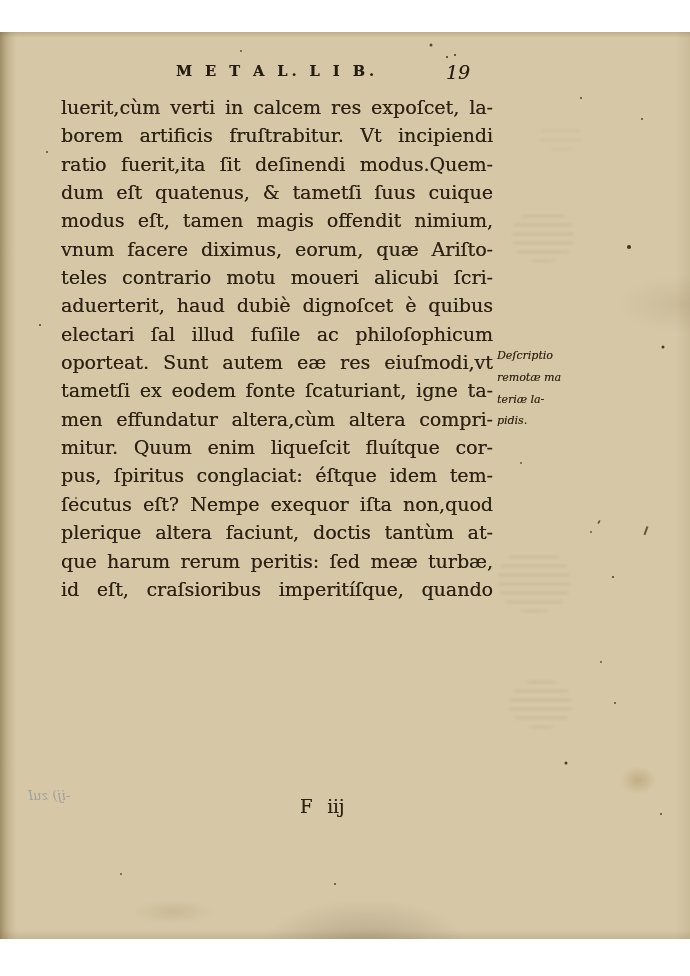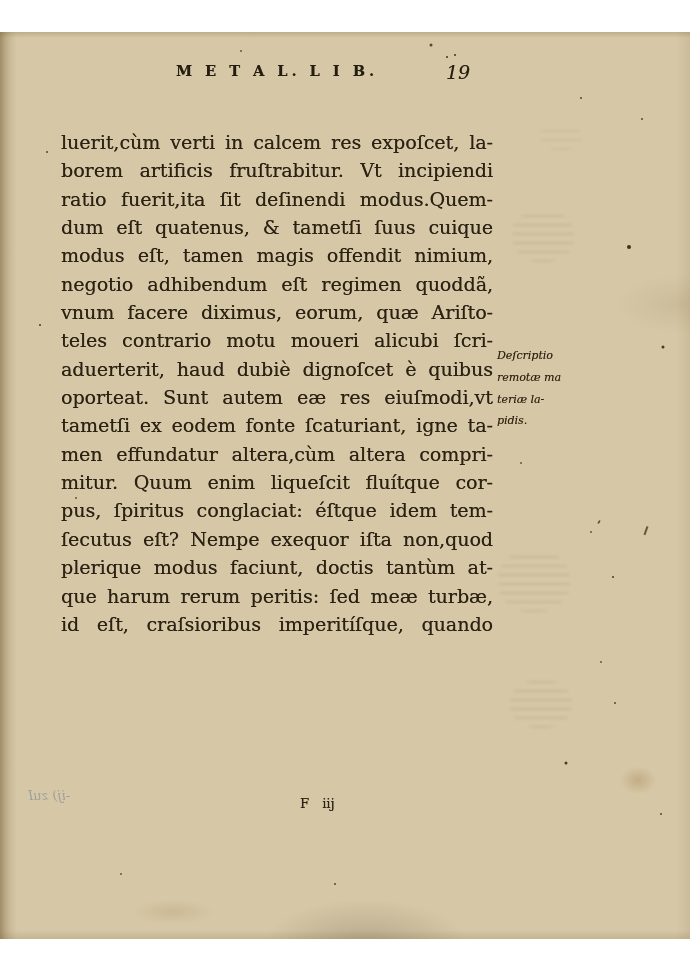--- a/index.html
+++ b/index.html
@@ -16,27 +16,27 @@
       linear-gradient(180deg, rgba(130,105,60,.28) 0, rgba(130,105,60,0) 6px),
       linear-gradient(0deg, rgba(130,105,60,.20) 0, rgba(130,105,60,0) 9px),
       linear-gradient(270deg, rgba(122,96,52,.12) 0, rgba(122,96,52,0) 14px);
   }
   .running-head{position:absolute;left:61px;top:30px;width:432px;text-align:center;
     font-size:14.5px;font-weight:700;letter-spacing:4px;color:#241d10;
     text-shadow:0.2px 0.2px 0.4px rgba(40,30,15,.6);}
   .folio{position:absolute;left:446px;top:29px;font-size:19px;font-style:italic;color:#241d10;
     text-shadow:0.2px 0.2px 0.4px rgba(40,30,15,.6);}
   .textblock{position:absolute;left:61px;top:61px;width:432px;color:#2a2113;
-    font-size:19px;text-shadow:0.25px 0.25px 0.35px rgba(42,33,18,.65);margin-top:35px;}
+    font-size:19px;text-shadow:0.25px 0.25px 0.35px rgba(42,33,18,.65);}
   .line{height:28.35px;line-height:28.35px;text-align:justify;text-align-last:justify;
     white-space:normal;overflow:visible;}
   .margin-note{position:absolute;left:497px;top:313px;width:96px;font-style:italic;
     font-size:11px;color:#2e2310;line-height:21.8px;
     text-shadow:0.2px 0.2px 0.3px rgba(46,35,16,.55);}
-  .signature{position:absolute;left:300px;top:764px;font-size:13px;color:#2a2113;
+  .signature{position:absolute;left:300px;top:764px;font-size:18px;color:#2a2113;
     word-spacing:9px;text-shadow:0.25px 0.25px 0.35px rgba(42,33,18,.65);}
   
   .bleed-text{position:absolute;left:28px;top:756px;font-size:13px;font-style:italic;
     color:#6e7f8e;opacity:.55;filter:blur(.6px);transform:scaleX(-1);}
   .bleed{position:absolute;filter:blur(1.4px);opacity:.45;border-radius:45%;
     background:repeating-linear-gradient(0deg, rgba(125,105,62,.34) 0 2px, rgba(0,0,0,0) 2px 9px);}
   .bleed.b1{left:512px;top:178px;width:62px;height:52px;}
   .bleed.b2{left:498px;top:518px;width:72px;height:62px;}
   .bleed.b3{left:510px;top:648px;width:62px;height:48px;}
   .bleed.b4{left:540px;top:92px;width:42px;height:26px;opacity:.3;}
@@ -65,31 +65,31 @@
     </div>
 
     <span class="folio">19</span>
 
     <div class="textblock" id="textblock">
         <div class="line">luerit,cùm verti in calcem res expoſcet, la-</div>
         <div class="line">borem artificis fruſtrabitur. Vt incipiendi</div>
         <div class="line">ratio fuerit,ita ſit deſinendi modus.Quem-</div>
         <div class="line">dum eſt quatenus, &amp; tametſi ſuus cuique</div>
         <div class="line">modus eſt, tamen magis offendit nimium,</div>
-        <div class="line">negotio adhibendum eſt regimen quoddã,</div>
         <div class="line">vnum facere diximus, eorum, quæ Ariſto-</div>
         <div class="line">teles contrario motu moueri alicubi ſcri-</div>
         <div class="line">aduerterit, haud dubiè dignoſcet è quibus</div>
+        <div class="line">electari ſal illud fuſile ac philoſophicum</div>
         <div class="line">oporteat. Sunt autem eæ res eiuſmodi,vt</div>
         <div class="line">tametſi ex eodem fonte ſcaturiant, igne ta-</div>
         <div class="line">men effundatur altera,cùm altera compri-</div>
         <div class="line">mitur. Quum enim liqueſcit fluítque cor-</div>
         <div class="line">pus, ſpiritus conglaciat: éſtque idem tem-</div>
         <div class="line">ſecutus eſt? Nempe exequor iſta non,quod</div>
-        <div class="line">plerique modus faciunt, doctis tantùm at-</div>
+        <div class="line">plerique altera faciunt, doctis tantùm at-</div>
         <div class="line">que harum rerum peritis: ſed meæ turbæ,</div>
         <div class="line">id eſt, craſsioribus imperitíſque, quando</div>
       </div>
 
     <div class="margin-note" id="marginnote">
         <div>Deſcriptio</div>
         <div>remotæ ma</div>
         <div>teriæ la-</div>
         <div>pidis.</div>
       </div>

